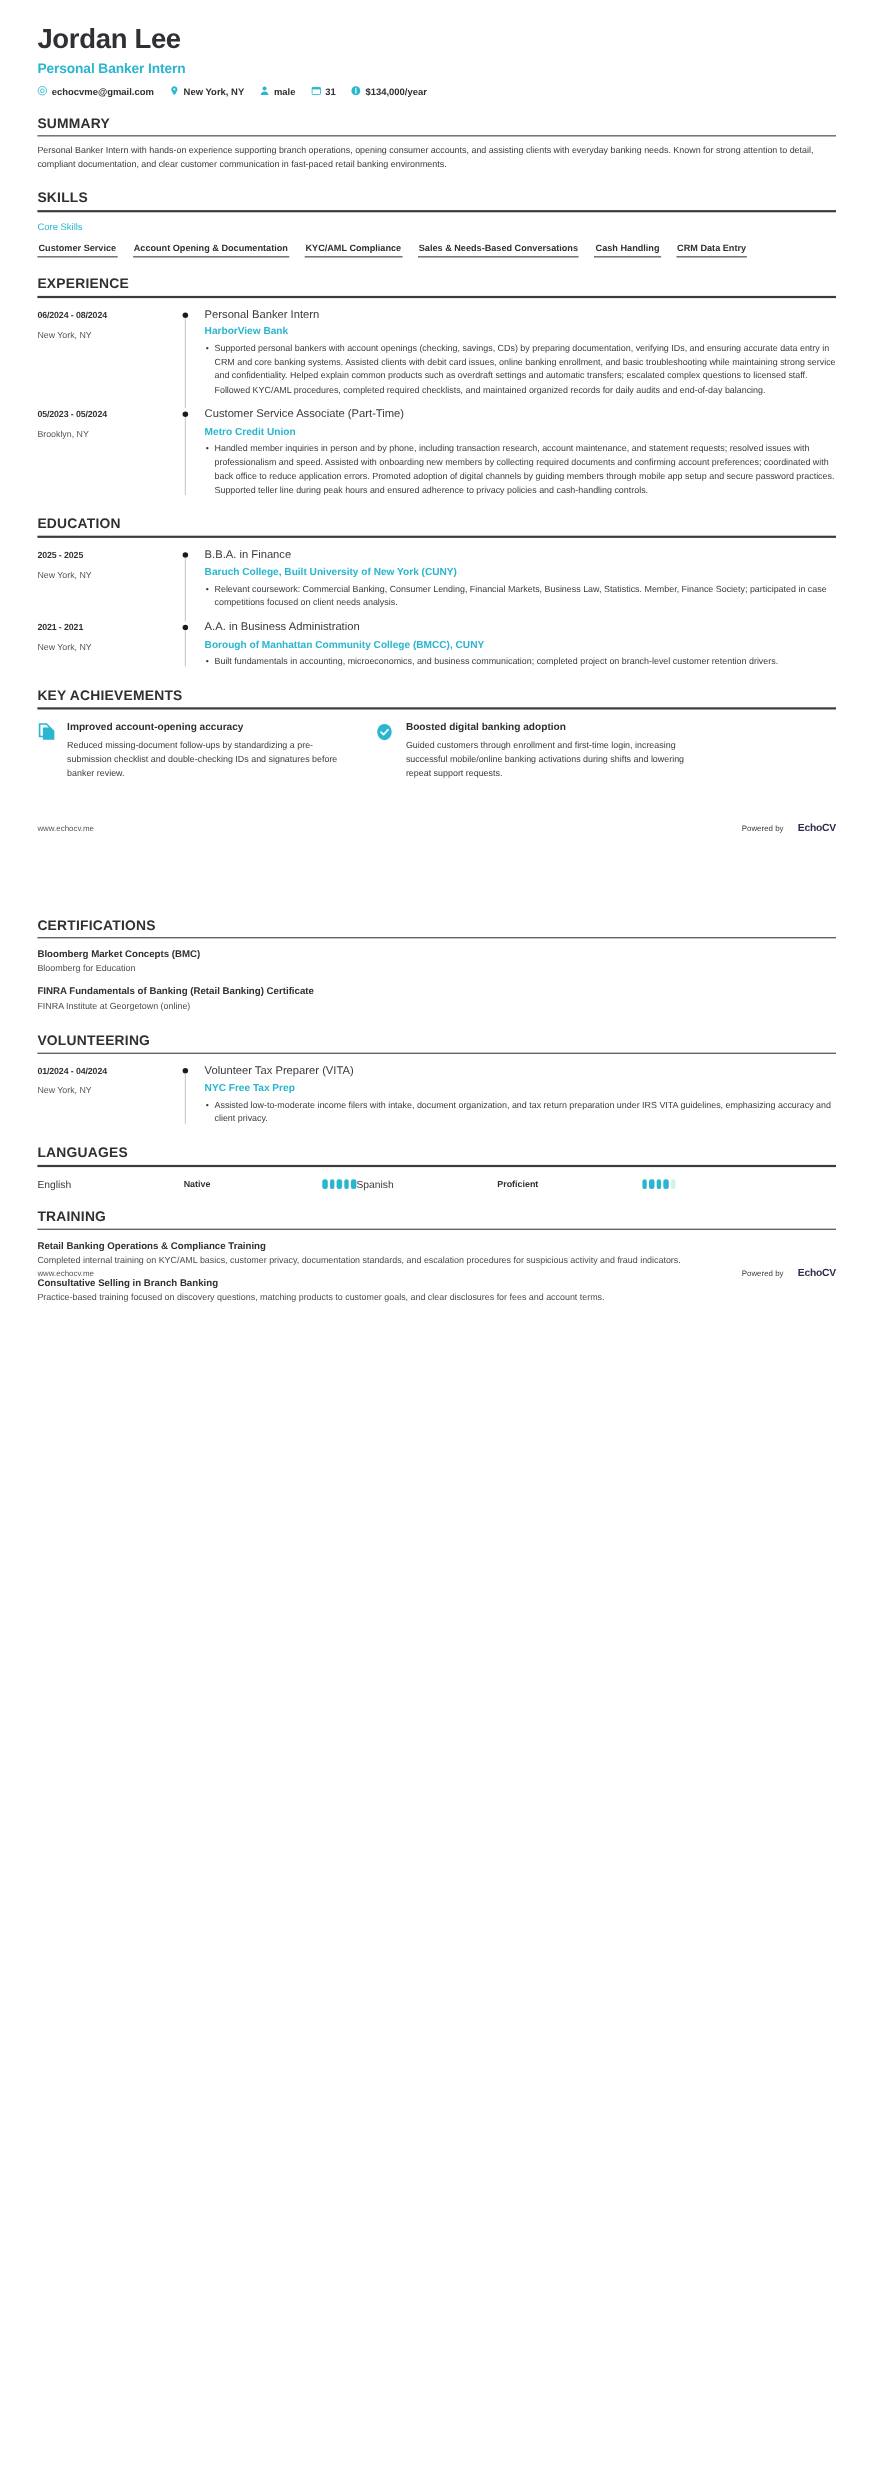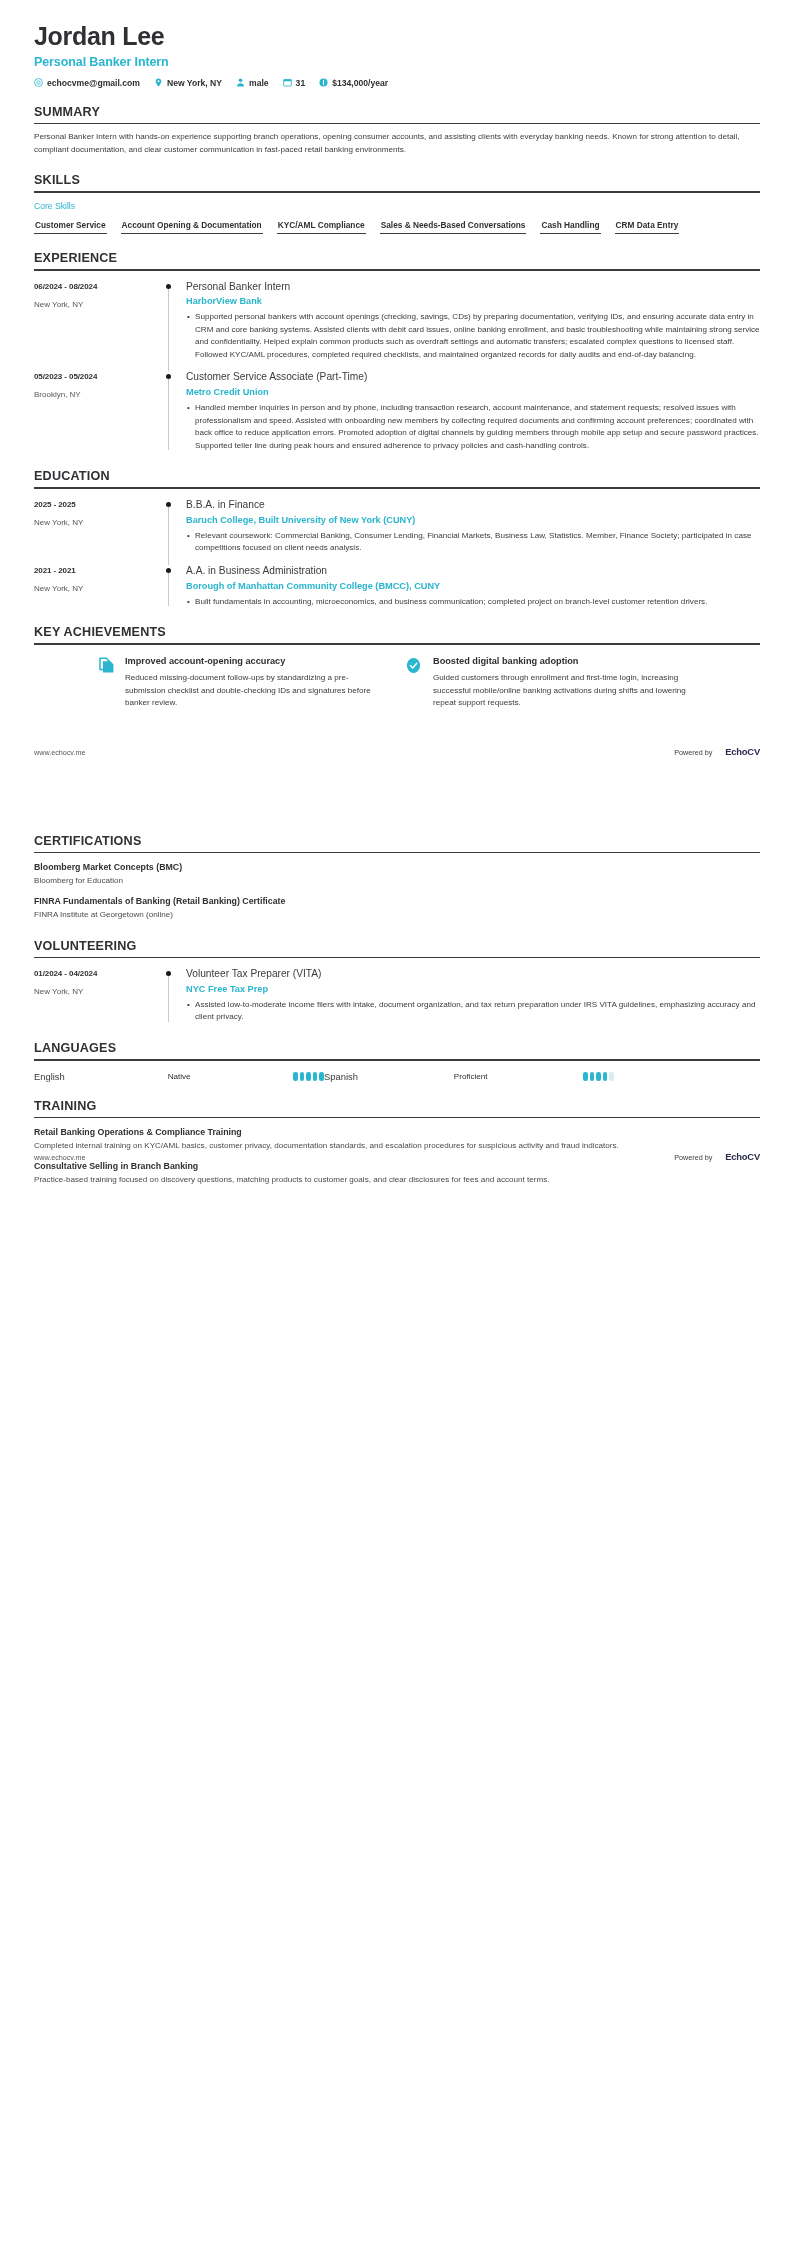--- a/index.html
+++ b/index.html
@@ -145,21 +145,21 @@
   .bullet .bdot {
     flex: 0 0 9px;
     text-align: left;
     padding-left: 1px;
     font-size: 8px;
     line-height: 1.55;
   }
   .bullet .btxt { flex: 1 1 auto; }
 
   
-  .ach-grid { display: flex; margin-top: 10px; gap: 18px; justify-content: center; }
+  .ach-grid { display: flex; margin-top: 10px; gap: 18px; }
   .ach { display: flex; width: 290px; gap: 9px; }
   .ach-icon { flex: 0 0 18px; padding-top: 2px; }
   .ach-icon svg { display: block; }
   .ach-title {
     font-size: 9.2px;
     font-weight: bold;
     color: #2f3033;
     line-height: 1.35;
   }
   .ach-desc {
@@ -200,21 +200,21 @@
     font-size: 8.1px;
     color: #4a4b4e;
     margin-top: 3px;
     line-height: 1.5;
   }
 
   
   .lang-grid { display: flex; margin-top: 10px; }
   .lang { display: flex; align-items: center; width: 290px; gap: 23px; justify-content: space-between; }
   .lang-name { font-size: 9.4px; color: #3a3b3e; }
-  .lang-level { font-size: 8.1px; font-weight: normal; color: #2f3033; }
+  .lang-level { font-size: 8.1px; font-weight: bold; color: #2f3033; }
   .dots { display: flex; gap: 2px; align-items: center; }
   .dots i {
     display: block;
     width: 4.5px; height: 9px;
     border-radius: 2.2px;
     background: #29b6ce;
   }
   .dots i.off { background: #d4eef3; }
 
   .spacer-page { height: 60px; }

